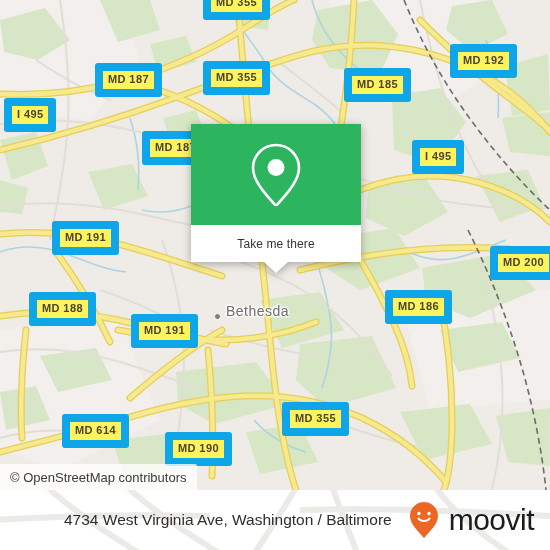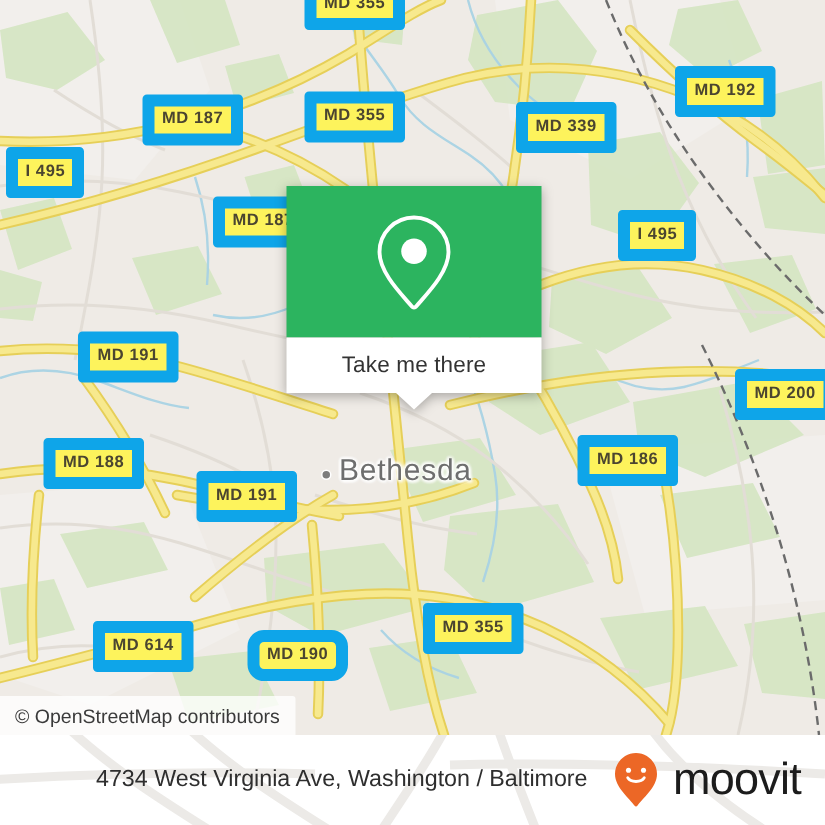--- a/index.html
+++ b/index.html
@@ -53,21 +53,21 @@
     line-height: 1;
     padding: 3px 5px 4px 5px;
     white-space: nowrap;
     box-sizing: border-box;
   }
 
   .city-label {
     position: absolute;
     color: #6e6e6e;
     font-family: "Liberation Sans", sans-serif;
-    font-size: 20px;
+    font-size: 14px;
     font-weight: normal;
     letter-spacing: 0.5px;
     white-space: nowrap;
     text-shadow:
       0 0 3px #fff, 0 0 3px #fff, 0 0 3px #fff, 0 0 3px #fff,
       1px 1px 2px #fff, -1px -1px 2px #fff;
   }
 
   .city-dot {
     position: absolute;
@@ -96,21 +96,21 @@
     background: #ffffff;
     height: 37px;
     display: flex;
     align-items: center;
     justify-content: center;
     position: relative;
   }
   .popup-label {
     color: #333333;
     font-family: "Liberation Sans", sans-serif;
-    font-size: 15px;
+    font-size: 12px;
     letter-spacing: 0.1px;
   }
   .popup-tail {
     position: absolute;
     left: 50%;
     bottom: -11px;
     margin-left: -12px;
     width: 0; height: 0;
     border-left: 12px solid transparent;
     border-right: 12px solid transparent;
@@ -326,32 +326,32 @@
 
         <g fill="none" stroke="#6b6b6b" stroke-width="1.6" stroke-dasharray="6 4">
           <path d="M404,0 C420,40 442,80 468,116 C494,152 522,184 550,210"></path>
           <path d="M468,230 C490,274 508,320 522,368 C534,410 542,452 546,490"></path>
         </g>
       </g>
     </svg>
 
     <div class="shield" style="left:95px;  top:63px;">MD 187</div>
     <div class="shield" style="left:203px; top:61px;">MD 355</div>
-    <div class="shield" style="left:344px; top:68px;">MD 339</div>
+    <div class="shield" style="left:344px; top:68px;">MD 185</div>
     <div class="shield" style="left:450px; top:44px;">MD 192</div>
     <div class="shield" style="left:4px;   top:98px;">I 495</div>
     <div class="shield" style="left:412px; top:140px;">I 495</div>
     <div class="shield" style="left:142px; top:131px;">MD 187</div>
     <div class="shield" style="left:52px;  top:221px;">MD 191</div>
     <div class="shield" style="left:490px; top:246px;">MD 200</div>
     <div class="shield" style="left:29px;  top:292px;">MD 188</div>
     <div class="shield" style="left:385px; top:290px;">MD 186</div>
     <div class="shield" style="left:131px; top:314px;">MD 191</div>
     <div class="shield" style="left:62px;  top:414px;text-align:center;">MD 614</div>
-    <div class="shield" style="left:165px; top:420px;border-radius:11px;">MD 190</div>
+    <div class="shield" style="left:165px; top:432px;">MD 190</div>
     <div class="shield" style="left:282px; top:402px;">MD 355</div>
 
     <div class="shield" style="left:203px; top:-14px;">MD 355</div>
 
     <div class="city-dot" style="left:214px; top:313px;"></div>
     <div class="city-label" style="left:226px; top:303px;">Bethesda</div>
 
     <div class="popup">
       <div class="popup-top">
         <svg width="56" height="66" viewBox="0 0 56 66">

